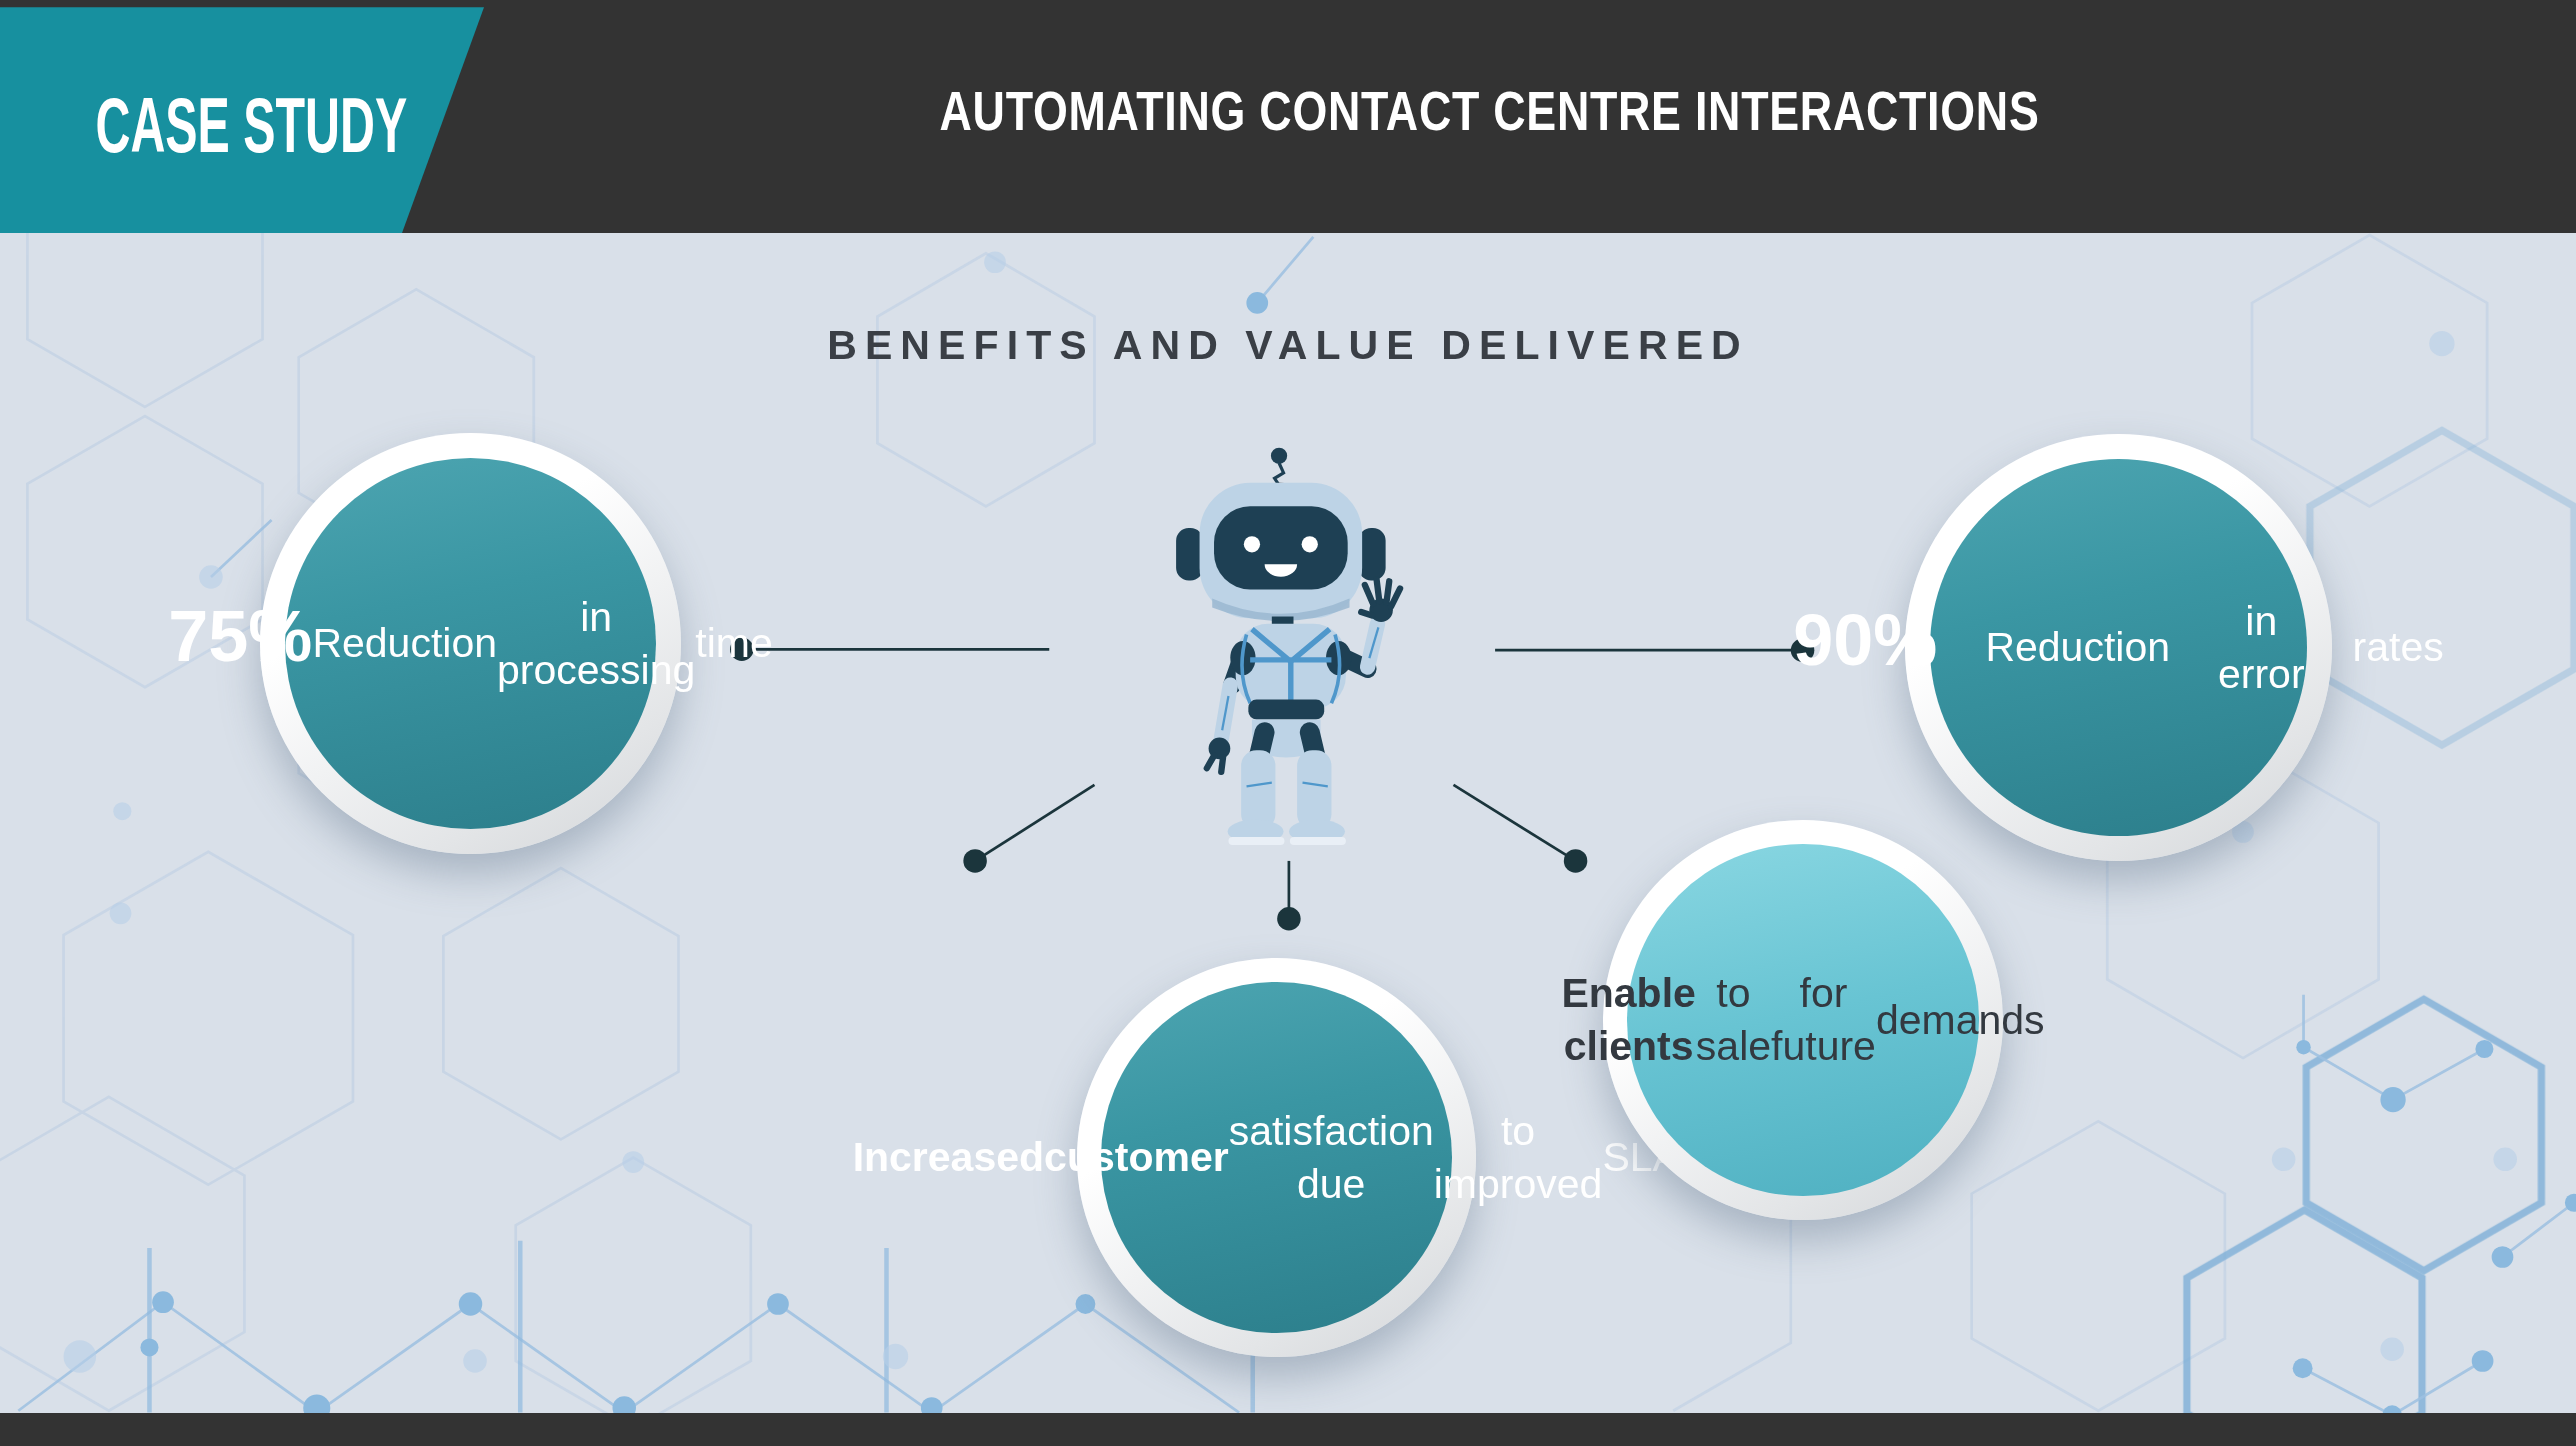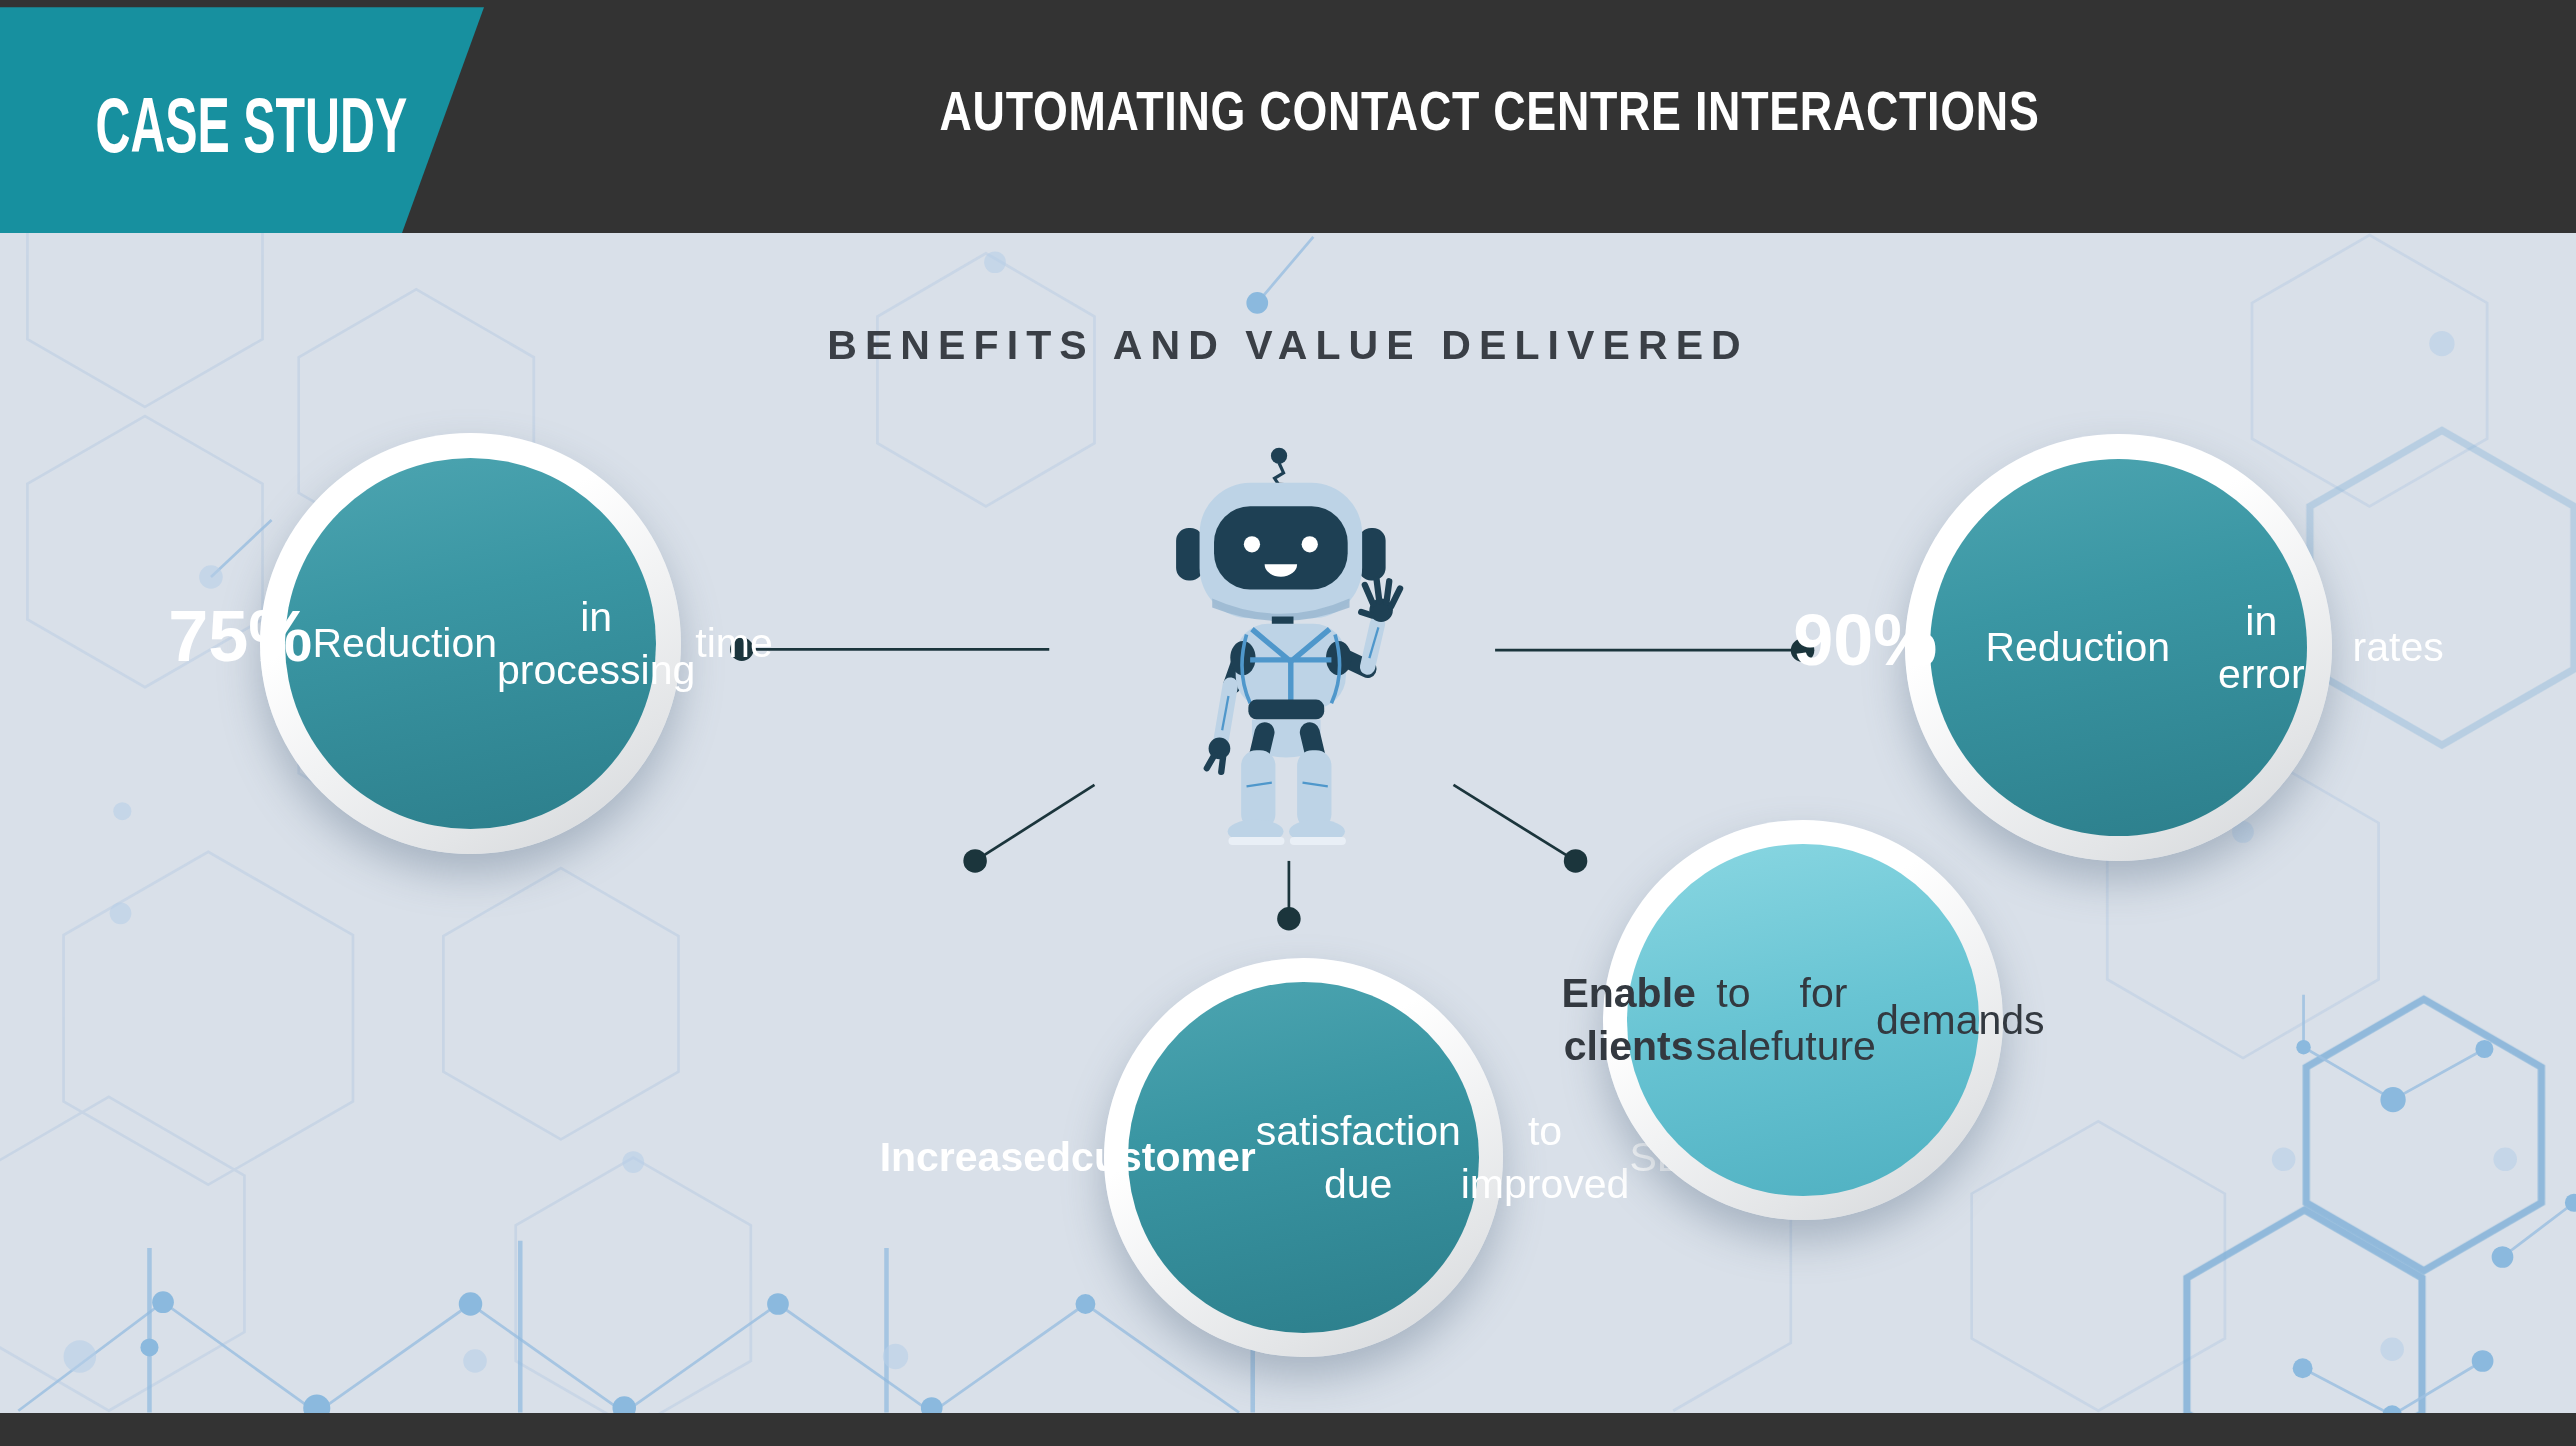--- a/index.html
+++ b/index.html
@@ -220,21 +220,21 @@
   <div class="benefit" style="left:1905px;top:434px;width:427px;height:427px;">
     <div class="inner teal-dark" style="inset:25px;gap:48px;">
       <div class="stat">90%</div>
       <div class="cline">Reduction</div>
       <div class="cline">in error</div>
       <div class="cline">rates</div>
     </div>
   </div>
 
 
-  <div class="benefit" style="left:1104px;top:958px;width:399px;height:399px;">
+  <div class="benefit" style="left:1077px;top:958px;width:399px;height:399px;">
     <div class="inner teal-dark" style="inset:24.4px;">
       <div class="cline bold">Increased</div>
       <div class="cline bold">customer</div>
       <div class="cline">satisfaction due</div>
       <div class="cline">to improved</div>
       <div class="cline">SLAs</div>
     </div>
   </div>
 
   <div class="benefit" style="left:1603px;top:820px;width:400px;height:400px;">

